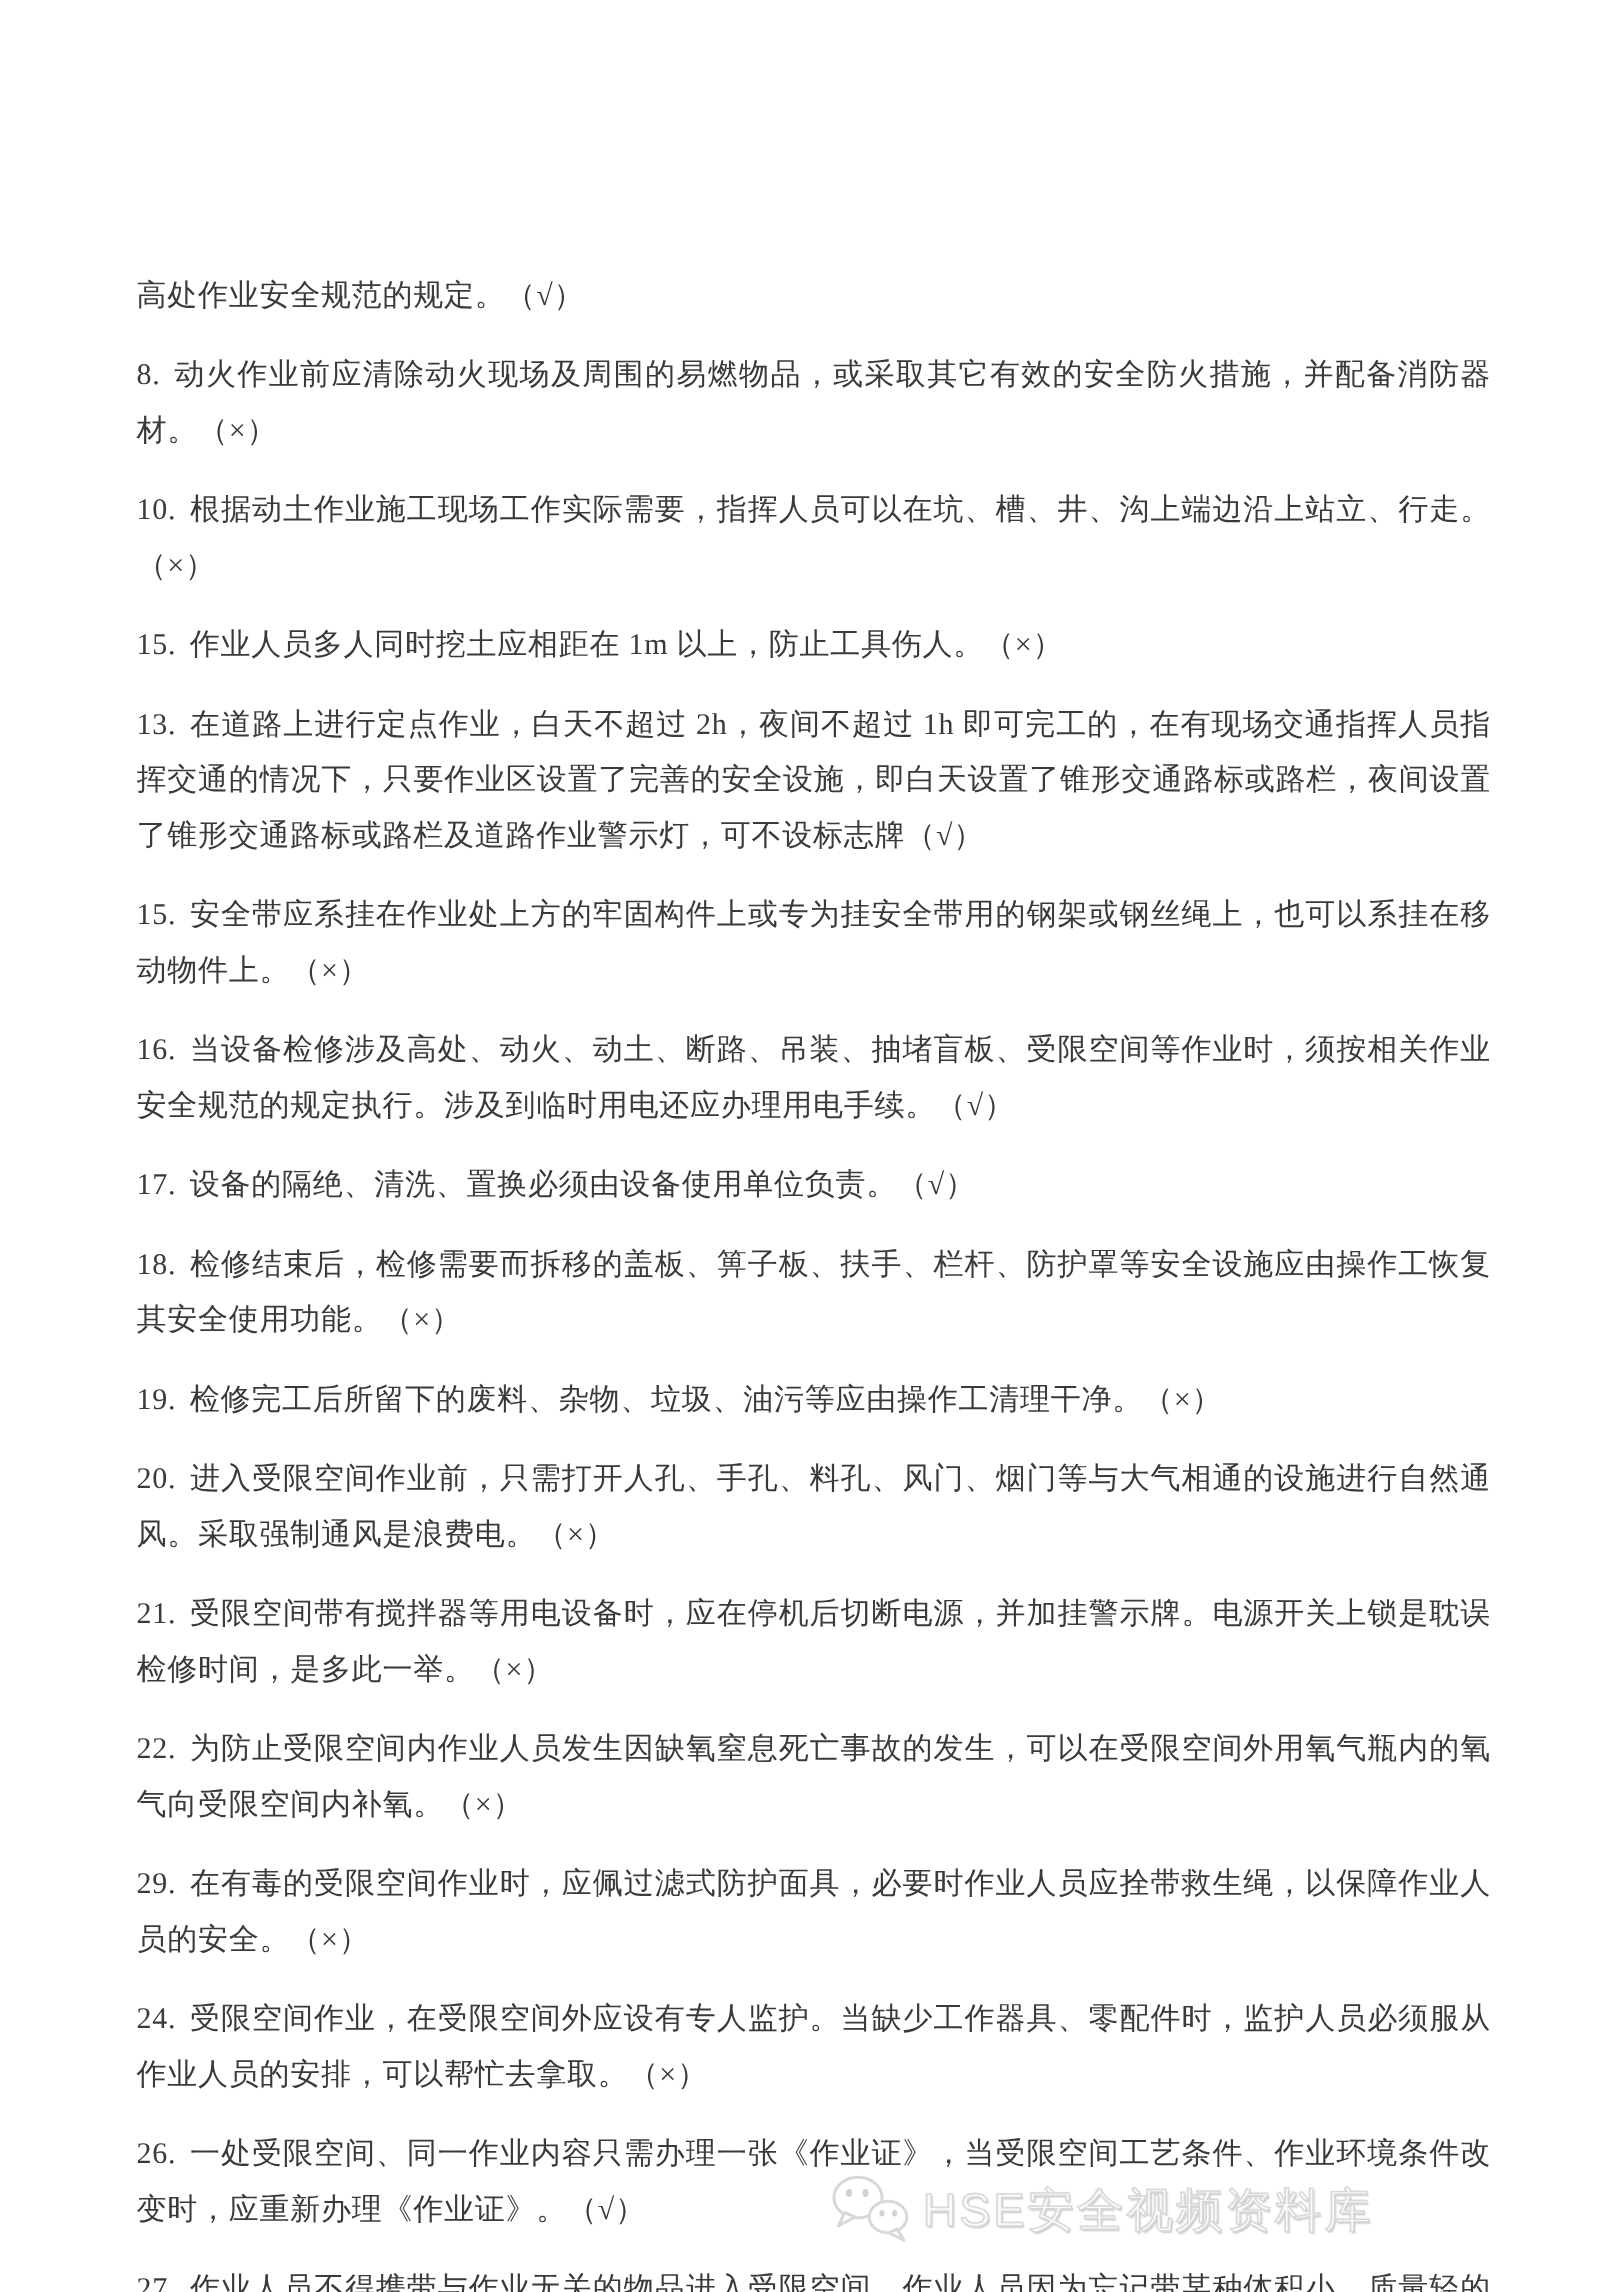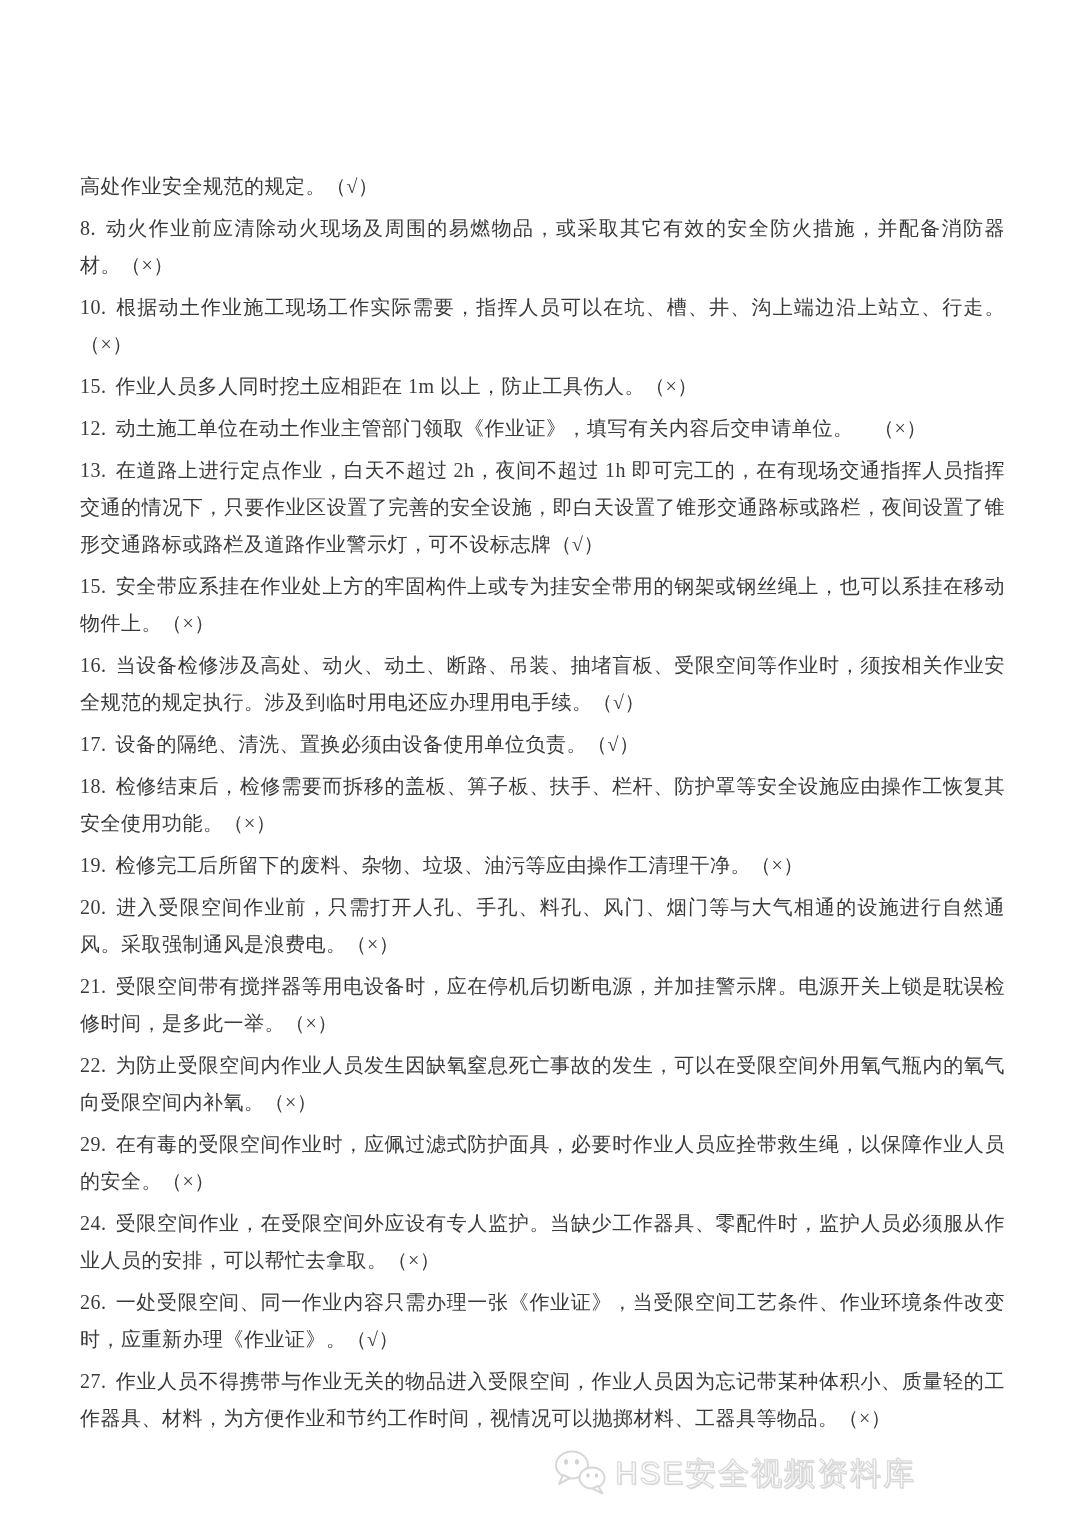--- a/index.html
+++ b/index.html
@@ -19,21 +19,21 @@
     position: absolute;
     left: 75px;
     right: 70px;
     top: 163px;
     font-size: 20px;
     line-height: 37px;
     letter-spacing: 0.5px;
     text-align: justify;
   }
   p.line {
-    margin: 5px;
+    margin: 16px;
     padding: 0;
   }
   .num {
     margin-right: 9px;
   }
   .watermark {
     position: absolute;
     left: 0;
     top: 1442px;
     width: 976px;
@@ -64,21 +64,20 @@
 <div class="content" id="list">
   <p class="line">高处作业安全规范的规定。（√）</p>
 
   <p class="line"><span class="num">8.</span><span class="txt">动火作业前应清除动火现场及周围的易燃物品，或采取其它有效的安全防火措施，并配备消防器材。（×）</span></p>
 
 
   <p class="line"><span class="num">10.</span><span class="txt">根据动土作业施工现场工作实际需要，指挥人员可以在坑、槽、井、沟上端边沿上站立、行走。（×）</span></p>
 
   <p class="line"><span class="num">15.</span><span class="txt">作业人员多人同时挖土应相距在 1m 以上，防止工具伤人。（×）</span></p>
 
-  <p class="line"><span class="num">12.</span><span class="txt">动土施工单位在动土作业主管部门领取《作业证》，填写有关内容后交申请单位。　（×）</span></p>
 
   <p class="line"><span class="num">13.</span><span class="txt">在道路上进行定点作业，白天不超过 2h，夜间不超过 1h 即可完工的，在有现场交通指挥人员指挥交通的情况下，只要作业区设置了完善的安全设施，即白天设置了锥形交通路标或路栏，夜间设置了锥形交通路标或路栏及道路作业警示灯，可不设标志牌（√）</span></p>
 
 
   <p class="line"><span class="num">15.</span><span class="txt">安全带应系挂在作业处上方的牢固构件上或专为挂安全带用的钢架或钢丝绳上，也可以系挂在移动物件上。（×）</span></p>
 
   <p class="line"><span class="num">16.</span><span class="txt">当设备检修涉及高处、动火、动土、断路、吊装、抽堵盲板、受限空间等作业时，须按相关作业安全规范的规定执行。涉及到临时用电还应办理用电手续。（√）</span></p>
 
   <p class="line"><span class="num">17.</span><span class="txt">设备的隔绝、清洗、置换必须由设备使用单位负责。（√）</span></p>
 

